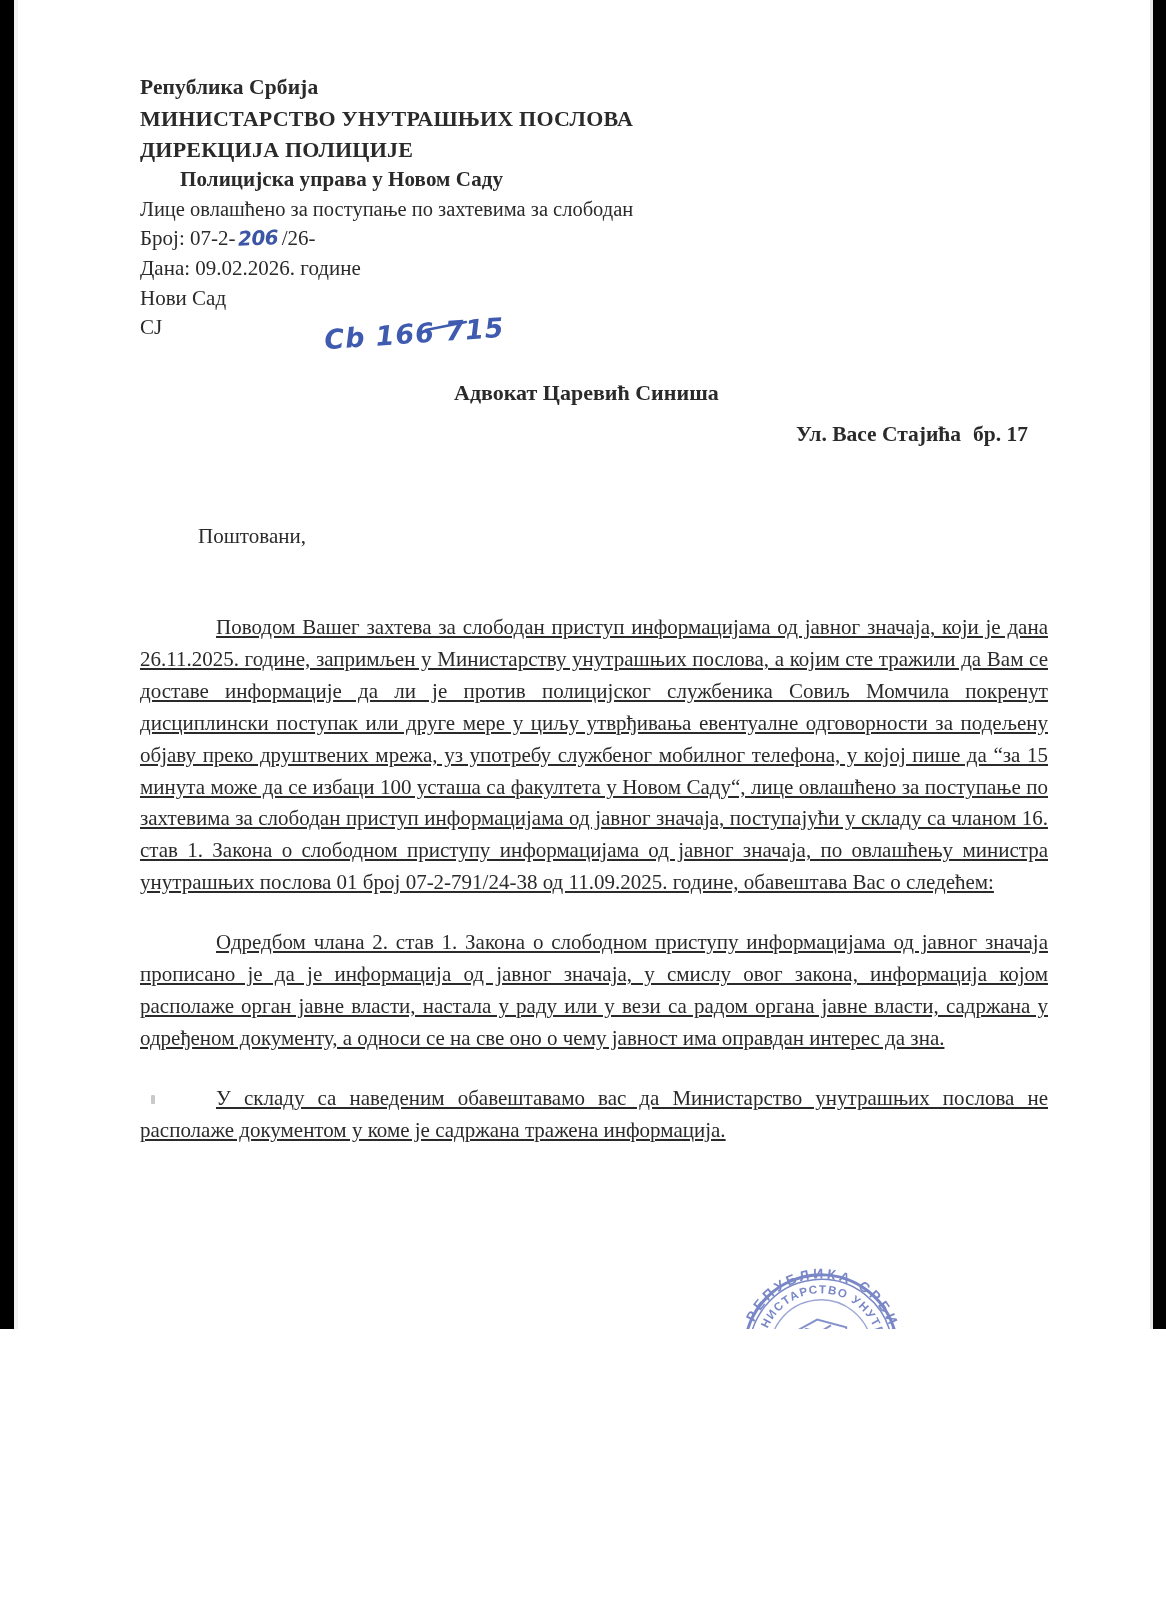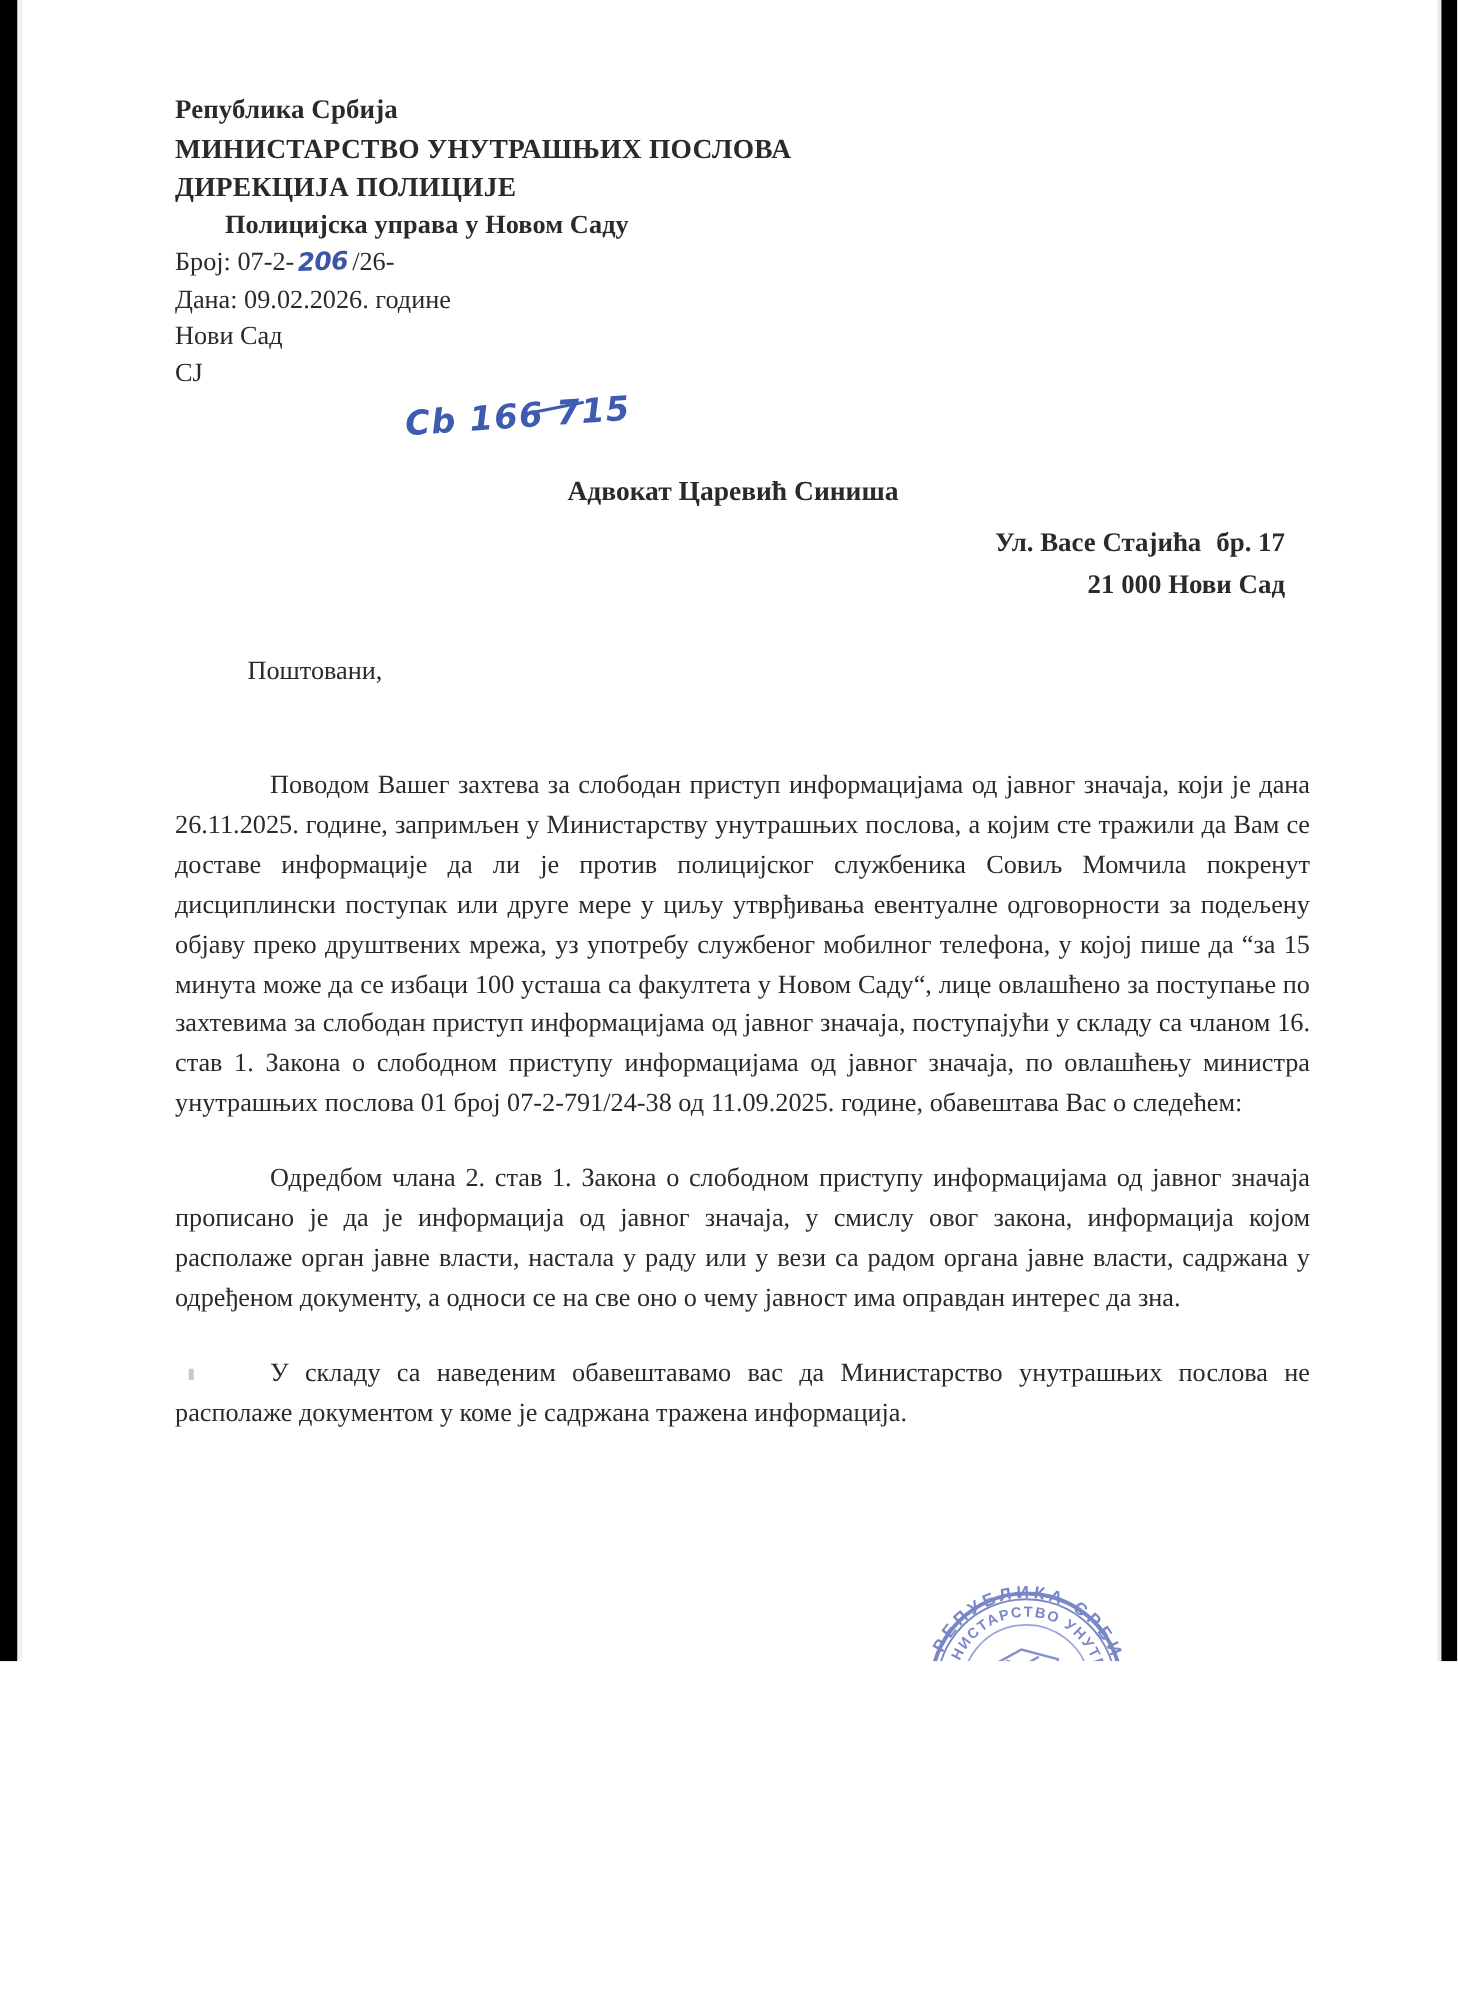--- a/index.html
+++ b/index.html
@@ -145,20 +145,21 @@
     top: 612px;
     width: 908px;
     font-size: 21px;
     line-height: 1.52;
     text-align: justify;
     text-justify: inter-word;
   }
   .body-block p {
     margin: 0 0 28px 0;
     text-indent: 76px;
+    text-decoration: underline;
   }
   .body-block p.last { margin-bottom: 0; }
 
   
   .sig-zone {
     position: absolute;
     left: 640px;
     top: 1240px;
     width: 420px;
     height: 300px;
@@ -220,38 +221,38 @@
   <div class="scan-edge-right"></div>
   <div class="scan-edge-right-seam"></div>
 
   <div class="sheet">
 
     <div class="letterhead">
       <div class="lh-line lh-l1">Република Србија</div>
       <div class="lh-line lh-l2">МИНИСТАРСТВО УНУТРАШЊИХ ПОСЛОВА</div>
       <div class="lh-line lh-l3">ДИРЕКЦИЈА ПОЛИЦИЈЕ</div>
       <div class="lh-line lh-l4">Полицијска управа у Новом Саду</div>
+      <div class="lh-line lh-l5">Лице овлашћено за поступање по захтевима за слободан</div>
 
       <div class="lh-line lh-l7 num-row"><span>Број: 07-2-</span><span class="handwritten">206</span><span>/26-</span></div>
 
       <div class="lh-line lh-l8">Дана: 09.02.2026. године</div>
       <div class="lh-line lh-l9">Нови Сад</div>
       <div class="lh-line lh-l10">CJ</div>
     </div>
 
     <svg class="hand-note-stroke" viewBox="0 0 150 30">
       <path d="M108 14 L148 6" stroke="#3f5bb0" stroke-width="2.4" fill="none" stroke-linecap="round"></path>
     </svg>
     <div class="hand-note">Cb 166 715</div>
 
     <div class="recipient-name">Адвокат Царевић Синиша</div>
 
     <div class="recipient-addr">
       <div class="street"><span>Ул. Васе Стајића</span><span class="house">бр. 17</span></div>
-      <div>21 000 Нови Сад</div>
     </div>
 
     <div class="greeting">Поштовани,</div>
 
     <div class="body-block">
       <p>Поводом Вашег захтева за слободан приступ информацијама од јавног значаја, који је дана 26.11.2025. године, запримљен у Министарству унутрашњих послова, а којим сте тражили да Вам се доставе информације да ли је против полицијског службеника Совиљ Момчила покренут дисциплински поступак или друге мере у циљу утврђивања евентуалне одговорности за подељену објаву преко друштвених мрежа, уз употребу службеног мобилног телефона, у којој пише да “за 15 минута може да се избаци 100 усташа са факултета у Новом Саду“, лице овлашћено за поступање по захтевима за слободан приступ информацијама од јавног значаја, поступајући у складу са чланом 16. став 1. Закона о слободном приступу информацијама од јавног значаја, по овлашћењу министра унутрашњих послова 01 број 07-2-791/24-38 од 11.09.2025. године, обавештава Вас о следећем:</p>
       <p>Одредбом члана 2. став 1. Закона о слободном приступу информацијама од јавног значаја прописано је да је информација од јавног значаја, у смислу овог закона, информација којом располаже орган јавне власти, настала у раду или у вези са радом органа јавне власти, садржана у одређеном документу, а односи се на све оно о чему јавност има оправдан интерес да зна.</p>
       <p class="last">У складу са наведеним  обавештавамо вас да Министарство унутрашњих послова не располаже документом у коме је садржана тражена информација.</p>
     </div>
 

